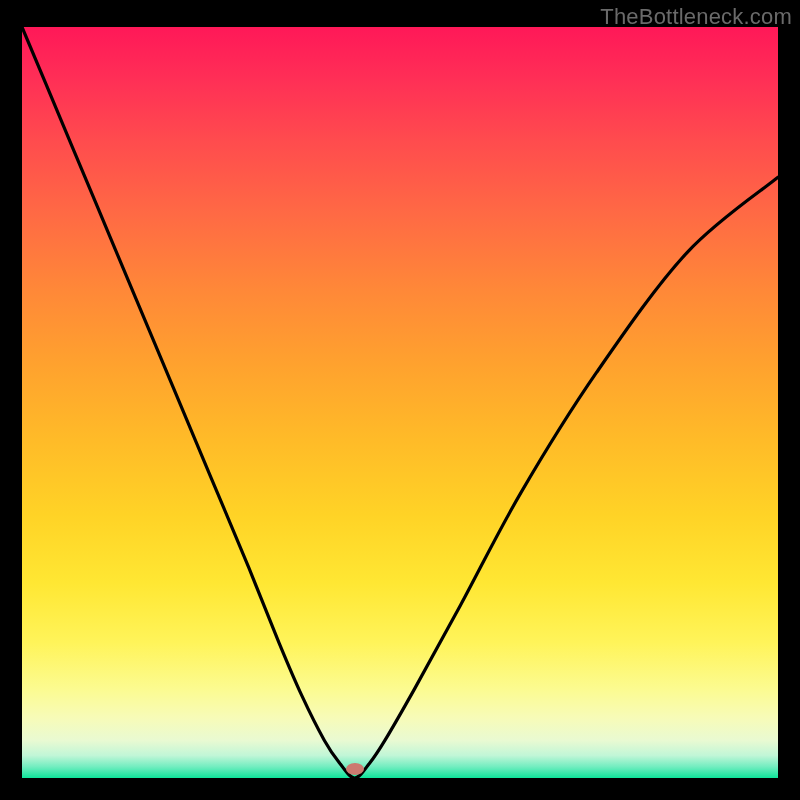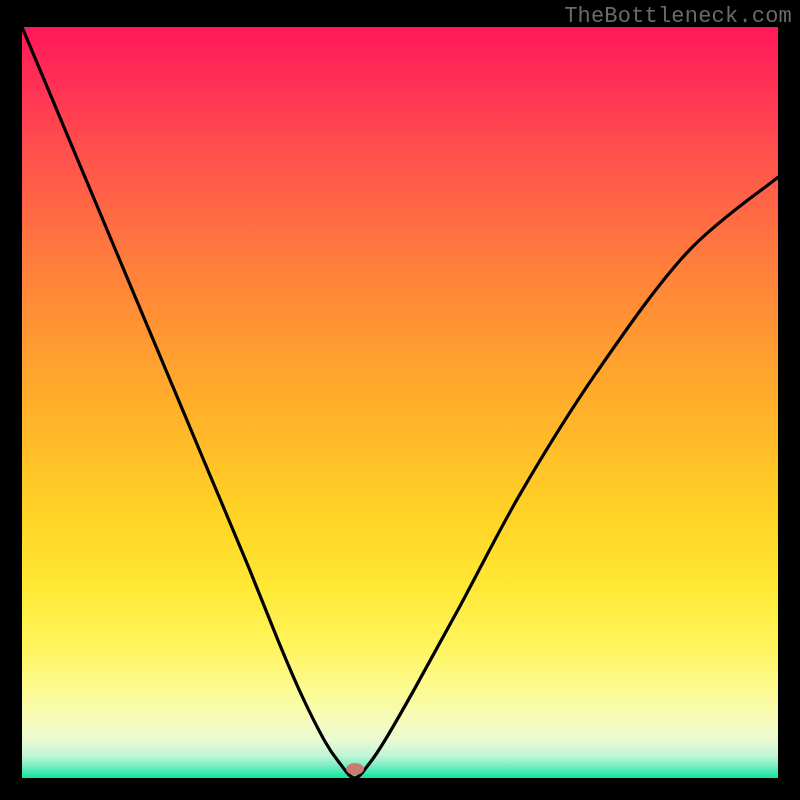--- a/index.html
+++ b/index.html
@@ -19,21 +19,20 @@
   }
   .watermark {
     position: absolute;
     top: 4px;
     right: 8px;
     color: #6a6a6a;
     font-size: 22px;
     font-weight: 400;
     letter-spacing: 0.2px;
     z-index: 10;
-    font-family: Liberation Mono, monospace;
   }
   .plot-area {
     position: absolute;
     left: 22px;
     top: 27px;
     width: 756px;
     height: 751px;
     overflow: hidden;
   }
   .gradient {

